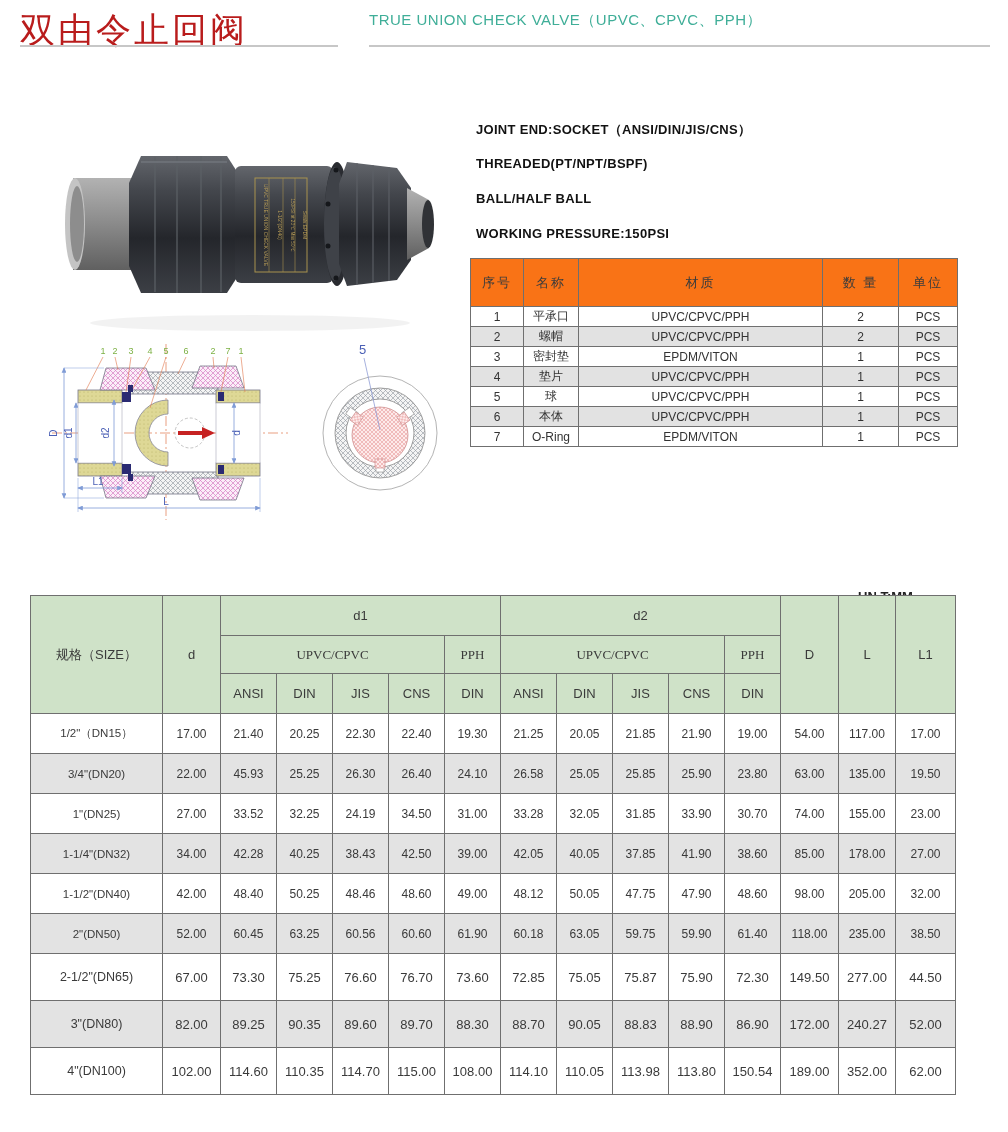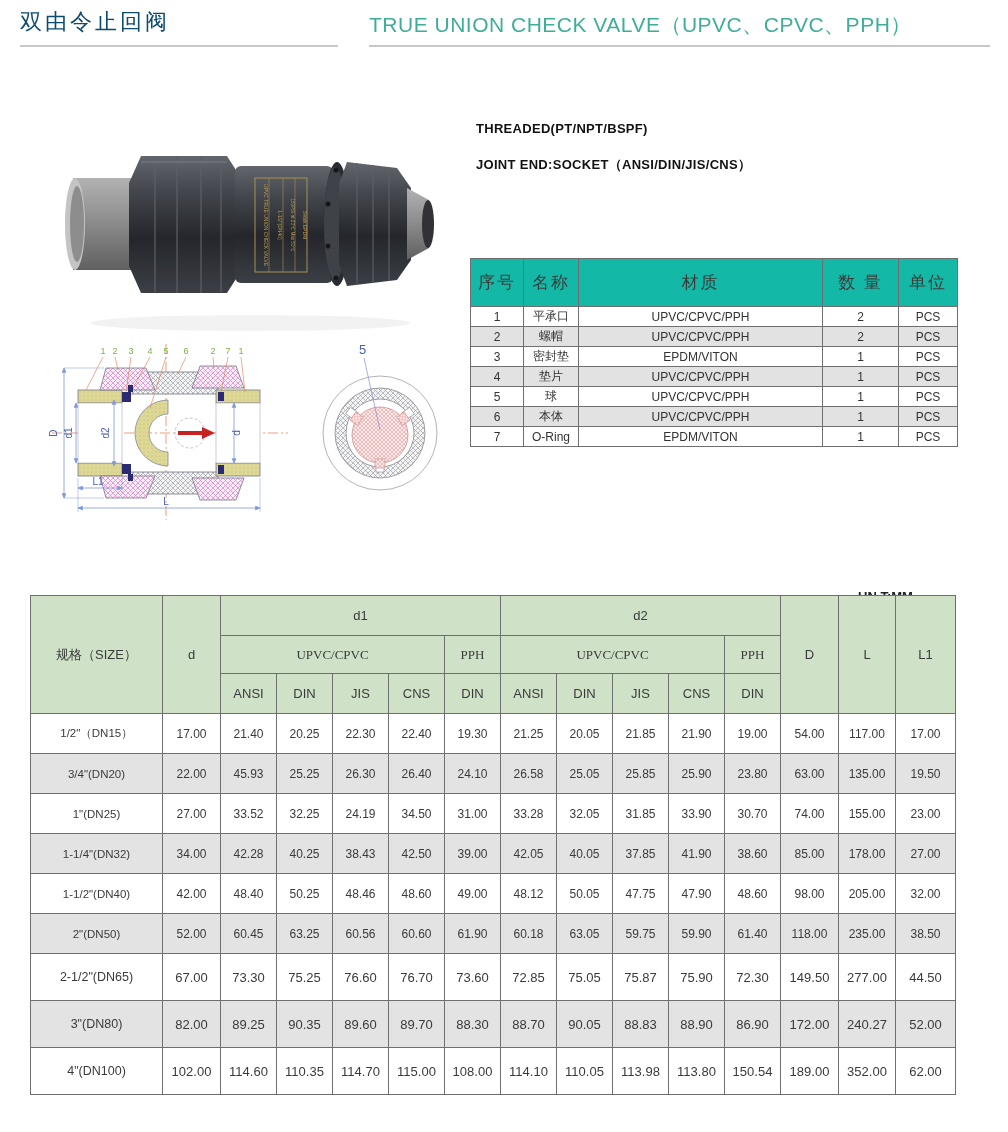--- a/index.html
+++ b/index.html
@@ -2,32 +2,32 @@
 <html><head>
 <meta charset="utf-8">
 <style>
   html,body{margin:0;padding:0;}
   body{
     width:1008px;height:1132px;position:relative;background:#ffffff;
     font-family:"Liberation Sans","DejaVu Sans",sans-serif;color:#333;
     overflow:hidden;
   }
   
-  .hdr-cn{position:absolute;left:20px;top:7px;font-size:22px;color:#0c4a6e;letter-spacing:3px;font-weight:500;}
+  .hdr-cn{position:absolute;left:20px;top:7px;font-size:35px;color:#b91c1c;letter-spacing:3px;font-weight:500;}
   .rule-cn{position:absolute;left:20px;top:45px;width:318px;height:2px;background:#c7c7c7;}
-  .hdr-en{position:absolute;left:369px;top:11px;font-size:21px;color:#3fae98;letter-spacing:.5px;}
+  .hdr-en{position:absolute;left:369px;top:11px;font-size:15px;color:#3fae98;letter-spacing:.5px;}
   .rule-en{position:absolute;left:369px;top:45px;width:621px;height:2px;background:#c7c7c7;}
   
   .specs{position:absolute;left:476px;top:121px;font-size:13px;font-weight:bold;color:#121212;letter-spacing:.3px;}
   .specs .spec-line{height:35px;}
   
   table{border-collapse:collapse;table-layout:fixed;}
   .parts-table{position:absolute;left:470px;top:258px;width:487px;font-size:12px;text-align:center;color:#333;}
   .parts-table th,.parts-table td{border:1px solid #6f6f6f;padding:0;overflow:hidden;white-space:nowrap;}
-  .parts-table thead th{height:47px;background:#14b8a6;font-weight:normal;font-size:17px;color:#3c3c3c;letter-spacing:2px;}
+  .parts-table thead th{height:47px;background:#f97316;font-weight:normal;font-size:13px;color:#3c3c3c;letter-spacing:2px;}
   .parts-table tbody tr{height:20px;background:#fff;}
   .parts-table tbody tr:nth-child(even){background:#e2e2e2;}
   
   .unit-note{position:absolute;left:858px;top:572px;font-size:13px;font-weight:bold;color:#222;margin-top:17px;}
   
   .dim-table{position:absolute;left:30px;top:595px;width:925px;font-size:12px;text-align:center;color:#3a3a3a;}
   .dim-table th,.dim-table td{border:1px solid #6f6f6f;padding:0;overflow:hidden;white-space:nowrap;}
   .dim-table thead th{background:#cfe2c8;font-weight:normal;font-size:13px;color:#3a3a3a;}
   .dim-table thead tr:nth-child(1){height:40px;}
   .dim-table thead tr:nth-child(2){height:38px;font-family:Liberation Serif, serif;}
@@ -99,22 +99,24 @@
     <path d="M292,36 L342,42 L356,62 L356,134 L342,154 L292,160 L284,138 L284,58 Z" fill="url(#gDark)"></path>
     <path d="M302,37 L302,159 M318,39 L318,157 M334,41 L334,155" stroke="#5c6066" stroke-width="1.4" opacity=".8"></path>
   </g>
   <g>
     <path d="M352,62 L374,74 L374,122 L352,134 Z" fill="url(#gPipe)"></path>
     <ellipse cx="373" cy="98" rx="6" ry="24" fill="#303236"></ellipse>
   </g>
 </svg>
 
 <div class="specs">
+  <div class="spec-line">JOINT END:SOCKET（ANSI/DIN/JIS/CNS）</div>
   <div class="spec-line">THREADED(PT/NPT/BSPF)</div>
-  <div class="spec-line">JOINT END:SOCKET（ANSI/DIN/JIS/CNS）</div>
+  <div class="spec-line">BALL/HALF BALL</div>
+  <div class="spec-line">WORKING PRESSURE:150PSI</div>
 </div>
 
 <table class="parts-table">
   <colgroup>
       <col style="width:53px">
       <col style="width:55px">
       <col style="width:244px">
       <col style="width:76px">
       <col style="width:59px">
     </colgroup>

